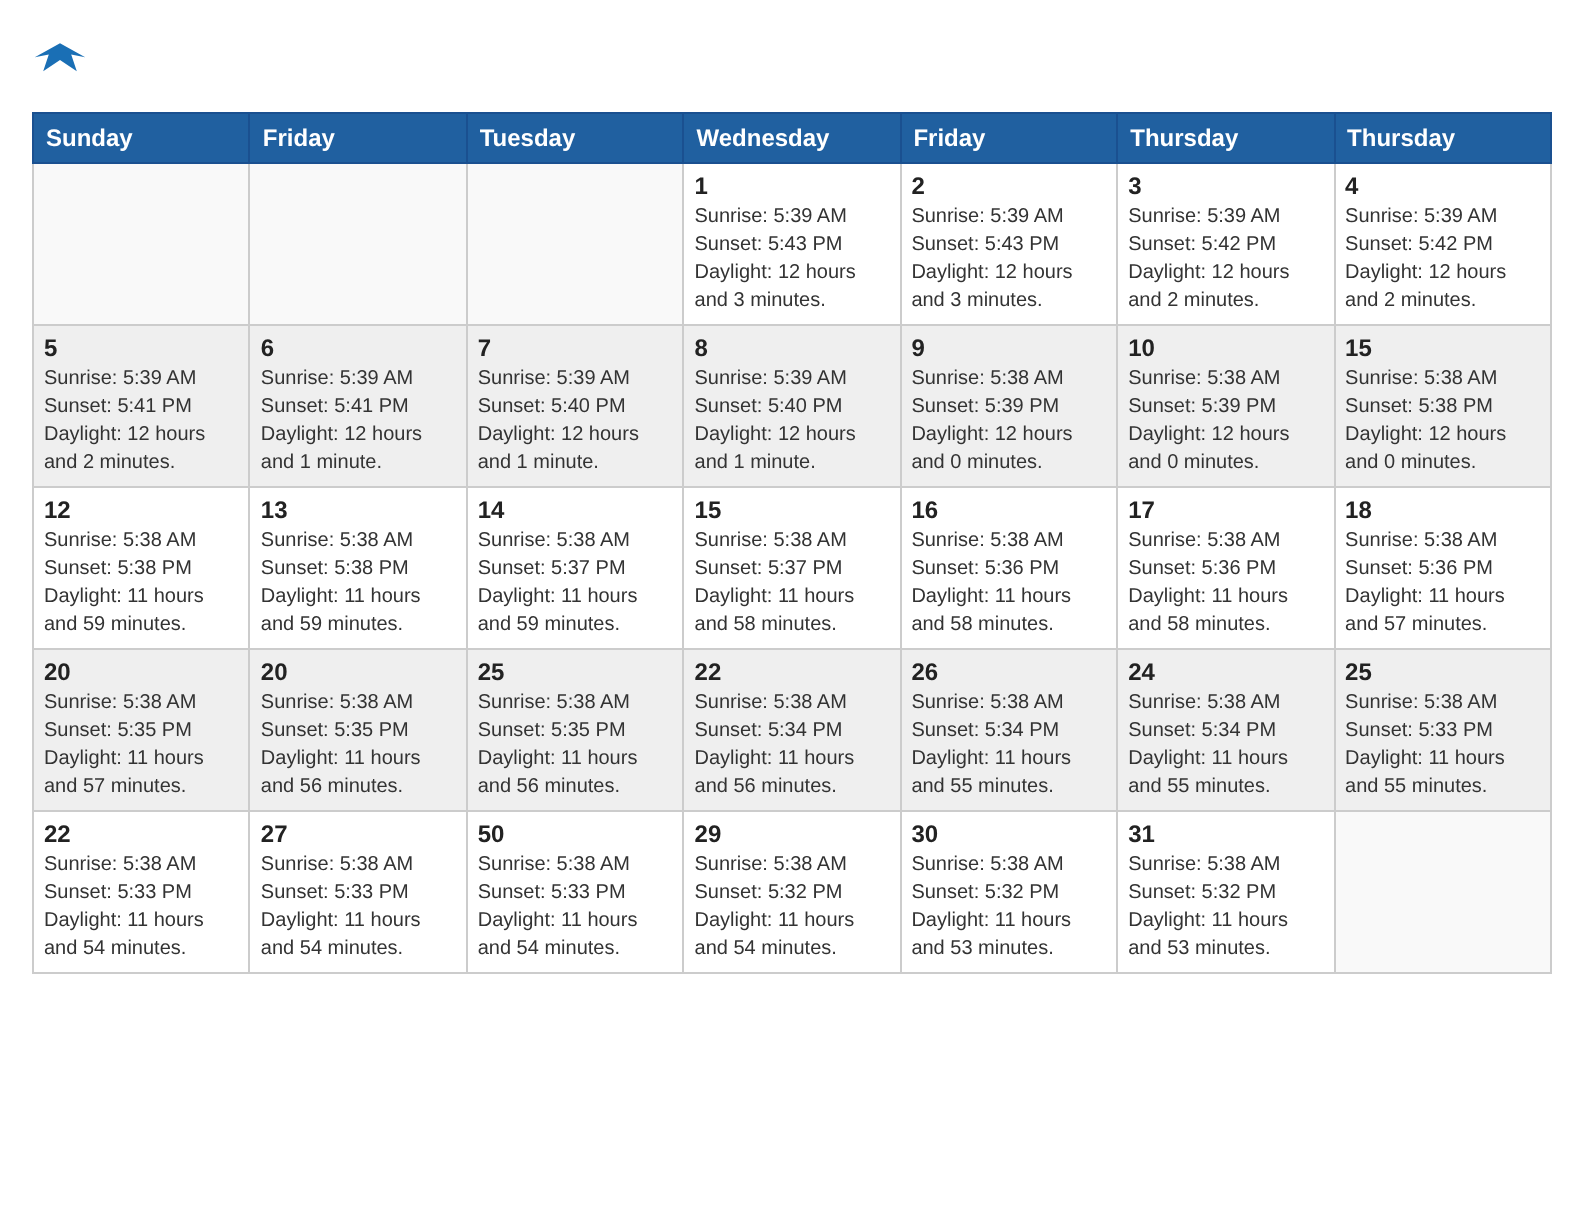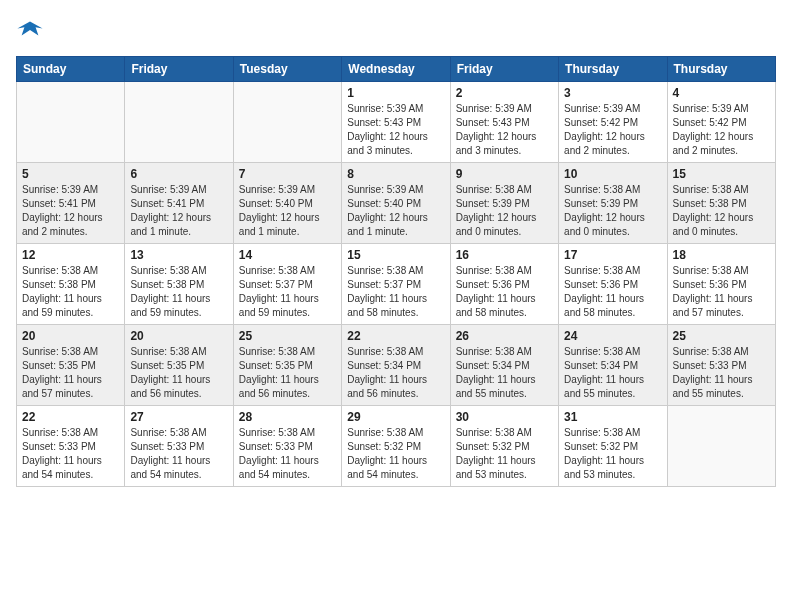--- a/index.html
+++ b/index.html
@@ -315,21 +315,21 @@
 and 54 minutes.</div>
         </td>
         <td>
           <div class="day-number">27</div>
           <div class="day-info" style="white-space: pre-line;">Sunrise: 5:38 AM
 Sunset: 5:33 PM
 Daylight: 11 hours
 and 54 minutes.</div>
         </td>
         <td>
-          <div class="day-number">28</div>
+          <div class="day-number">50</div>
           <div class="day-info" style="white-space: pre-line;">Sunrise: 5:38 AM
 Sunset: 5:33 PM
 Daylight: 11 hours
 and 54 minutes.</div>
         </td>
         <td>
           <div class="day-number">29</div>
           <div class="day-info" style="white-space: pre-line;">Sunrise: 5:38 AM
 Sunset: 5:32 PM
 Daylight: 11 hours

